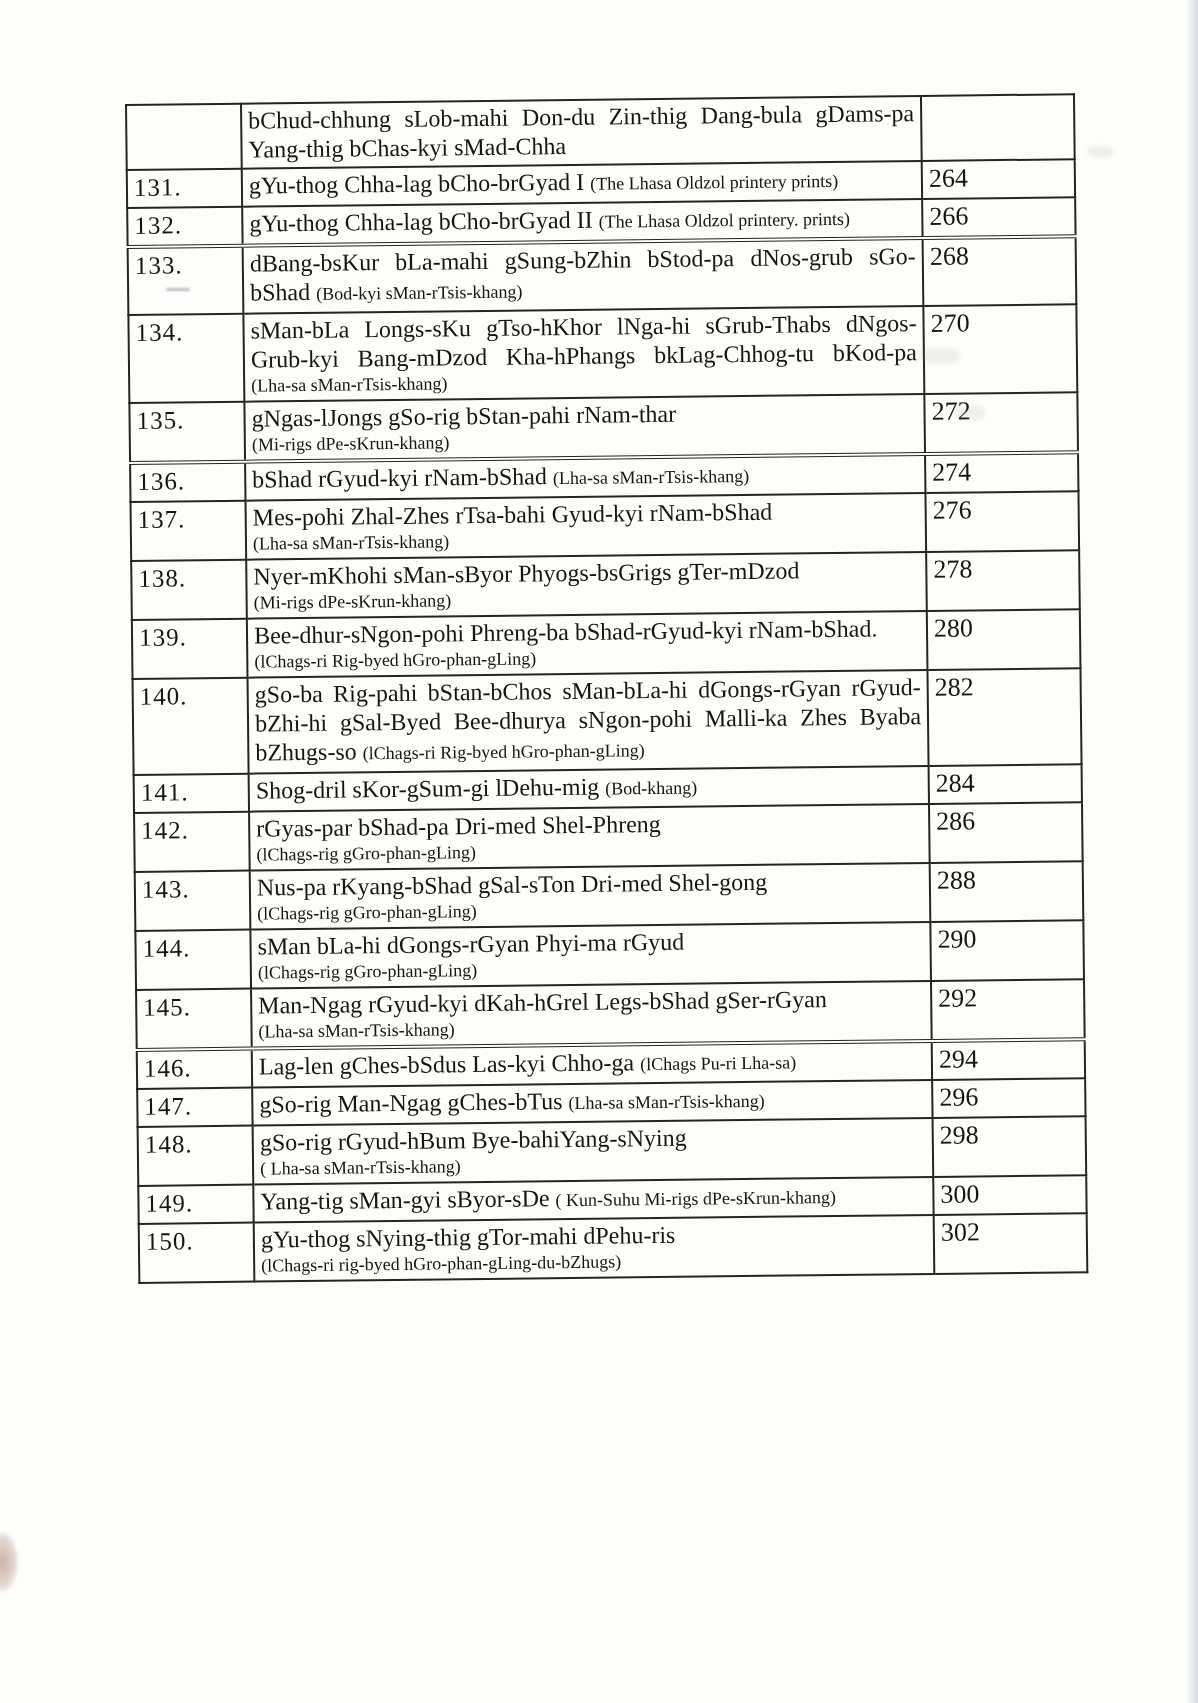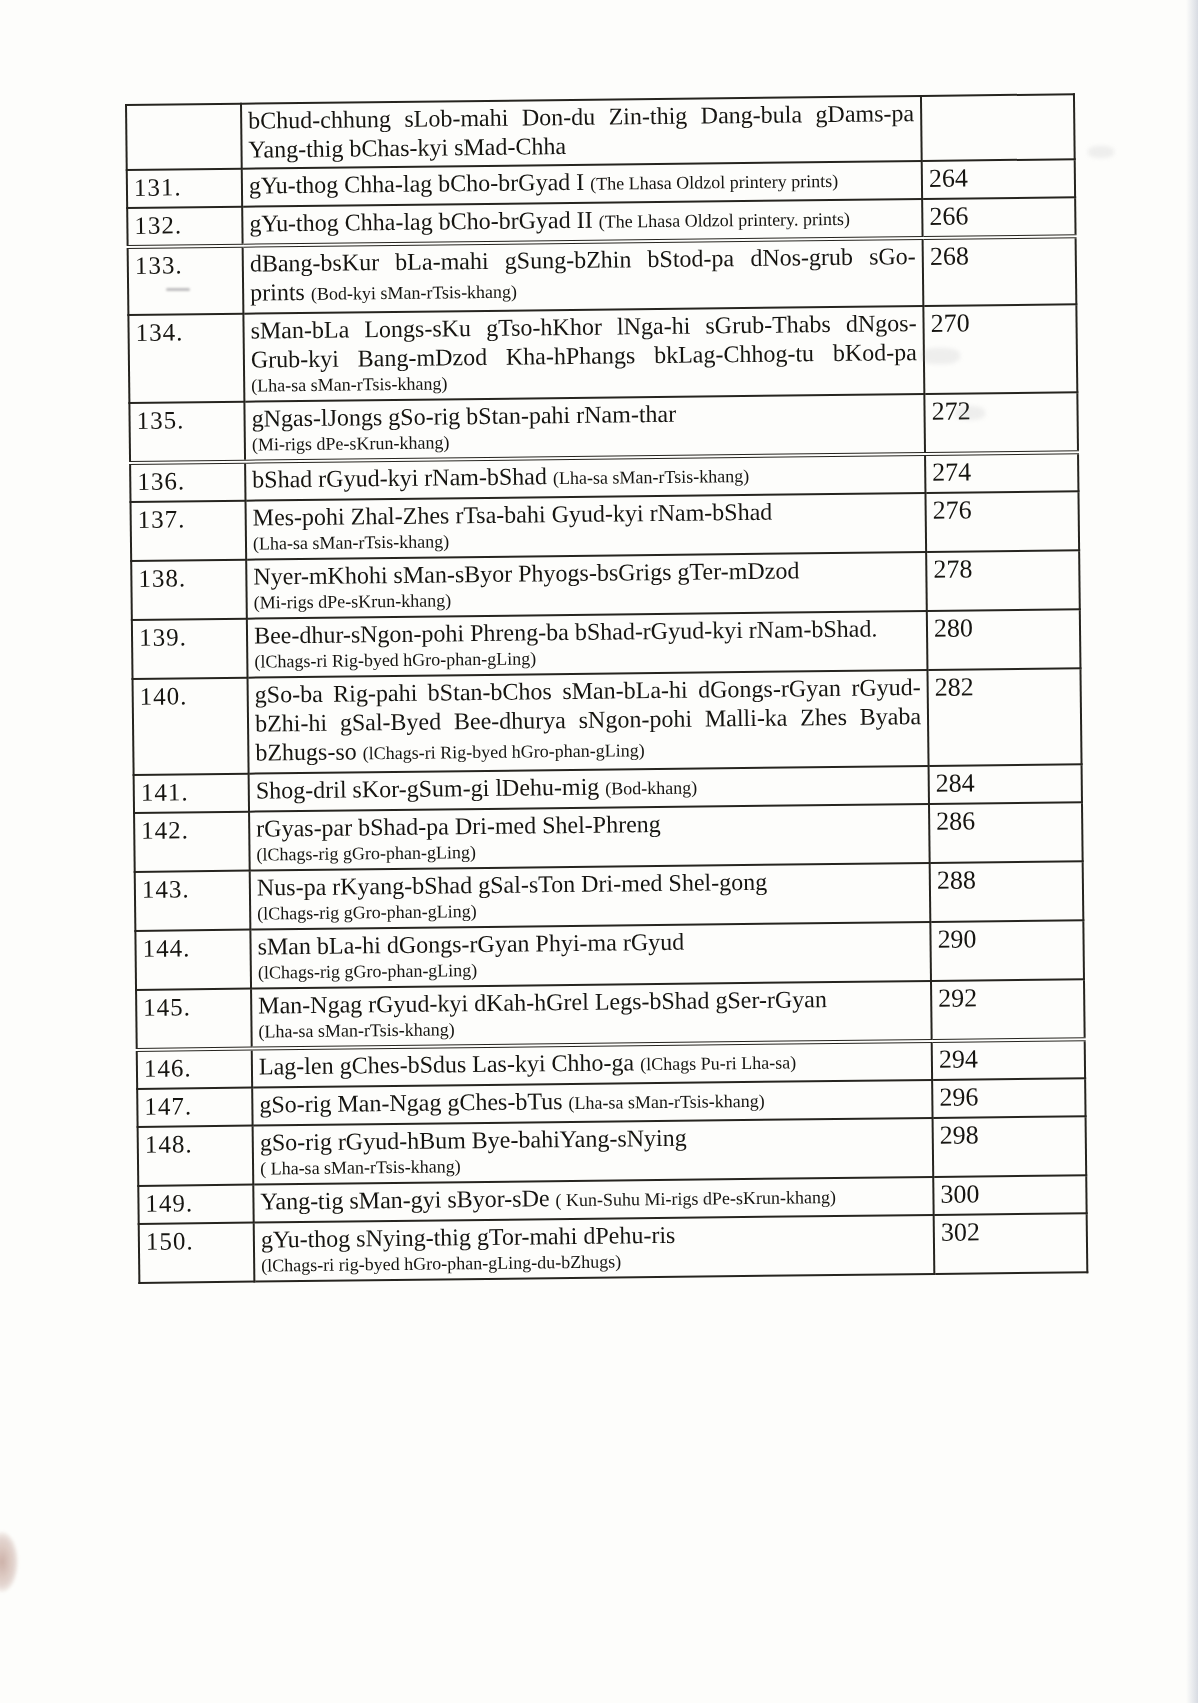--- a/index.html
+++ b/index.html
@@ -141,21 +141,21 @@
             <td class="c-num">132.</td>
             <td class="c-title">
               <div class="line"><span class="seg main">gYu-thog Chha-lag bCho-brGyad II </span><span class="seg small">(The Lhasa Oldzol printery. prints)</span></div>
             </td>
             <td class="c-page">266</td>
           </tr>
           <tr class="rule-double">
             <td class="c-num">133.</td>
             <td class="c-title">
               <div class="line j"><span class="seg main">dBang-bsKur bLa-mahi gSung-bZhin bStod-pa dNos-grub sGo-</span></div>
-              <div class="line"><span class="seg main">prints </span><span class="seg small">(Bod-kyi sMan-rTsis-khang)</span></div>
+              <div class="line"><span class="seg main">bShad </span><span class="seg small">(Bod-kyi sMan-rTsis-khang)</span></div>
             </td>
             <td class="c-page">268</td>
           </tr>
           <tr>
             <td class="c-num">134.</td>
             <td class="c-title">
               <div class="line j"><span class="seg main">sMan-bLa Longs-sKu gTso-hKhor lNga-hi sGrub-Thabs dNgos-</span></div>
               <div class="line j"><span class="seg main">Grub-kyi Bang-mDzod Kha-hPhangs bkLag-Chhog-tu bKod-pa</span></div>
               <div class="line sm"><span class="seg small">(Lha-sa sMan-rTsis-khang)</span></div>
             </td>

